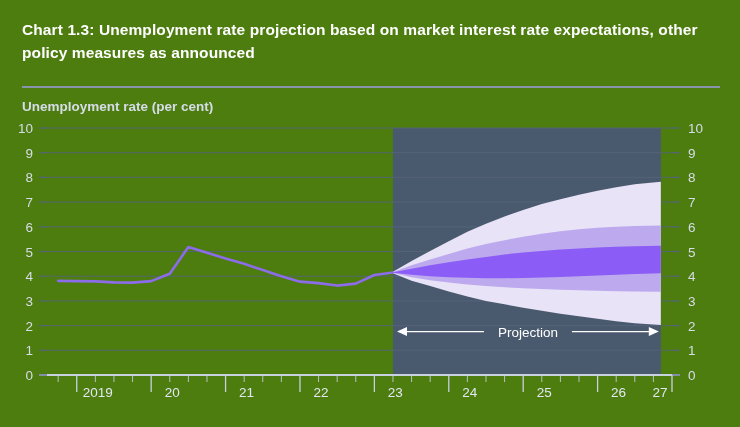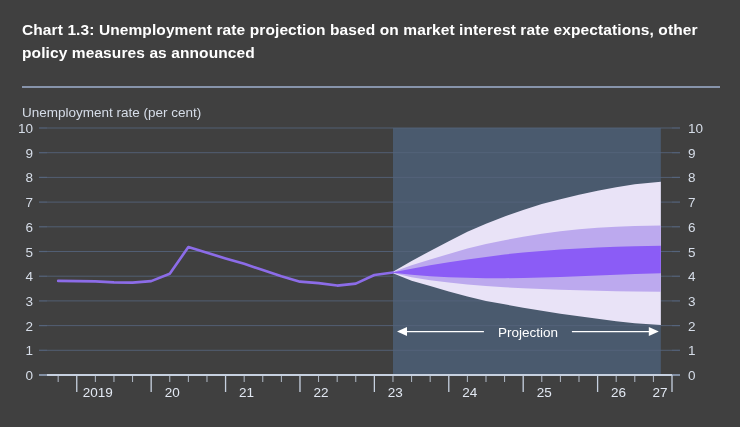--- a/index.html
+++ b/index.html
@@ -11,21 +11,21 @@
     width: 740px;
     height: 427px;
     overflow: hidden;
     font-family: "Liberation Sans", sans-serif;
     color: #E8EDF5;
     position: relative;
   }
   #chart-root {
     position: absolute;
     inset: 0;
-    background: #404040;
+    background: #4d7c0f;
   }
   .chart-title {
     position: absolute;
     left: 22px;
     top: 18px;
     width: 700px;
     font-size: 15.5px;
     font-weight: bold;
     line-height: 1.5;
     color: #FFFFFF;
@@ -35,24 +35,24 @@
     position: absolute;
     left: 22px;
     top: 86px;
     width: 698px;
     height: 2px;
     background: #8794AB;
   }
   .axis-caption {
     position: absolute;
     left: 22px;
-    top: 105px;
+    top: 99px;
     font-size: 13.5px;
     color: #D6DDE8;
-    font-weight: normal;
+    font-weight: bold;
   }
   #plot-svg {
     position: absolute;
     left: 0;
     top: 0;
   }
   .ytick-label {
     font-size: 13.5px;
     fill: #D6DDE8;
     font-family: "Liberation Sans", sans-serif;

